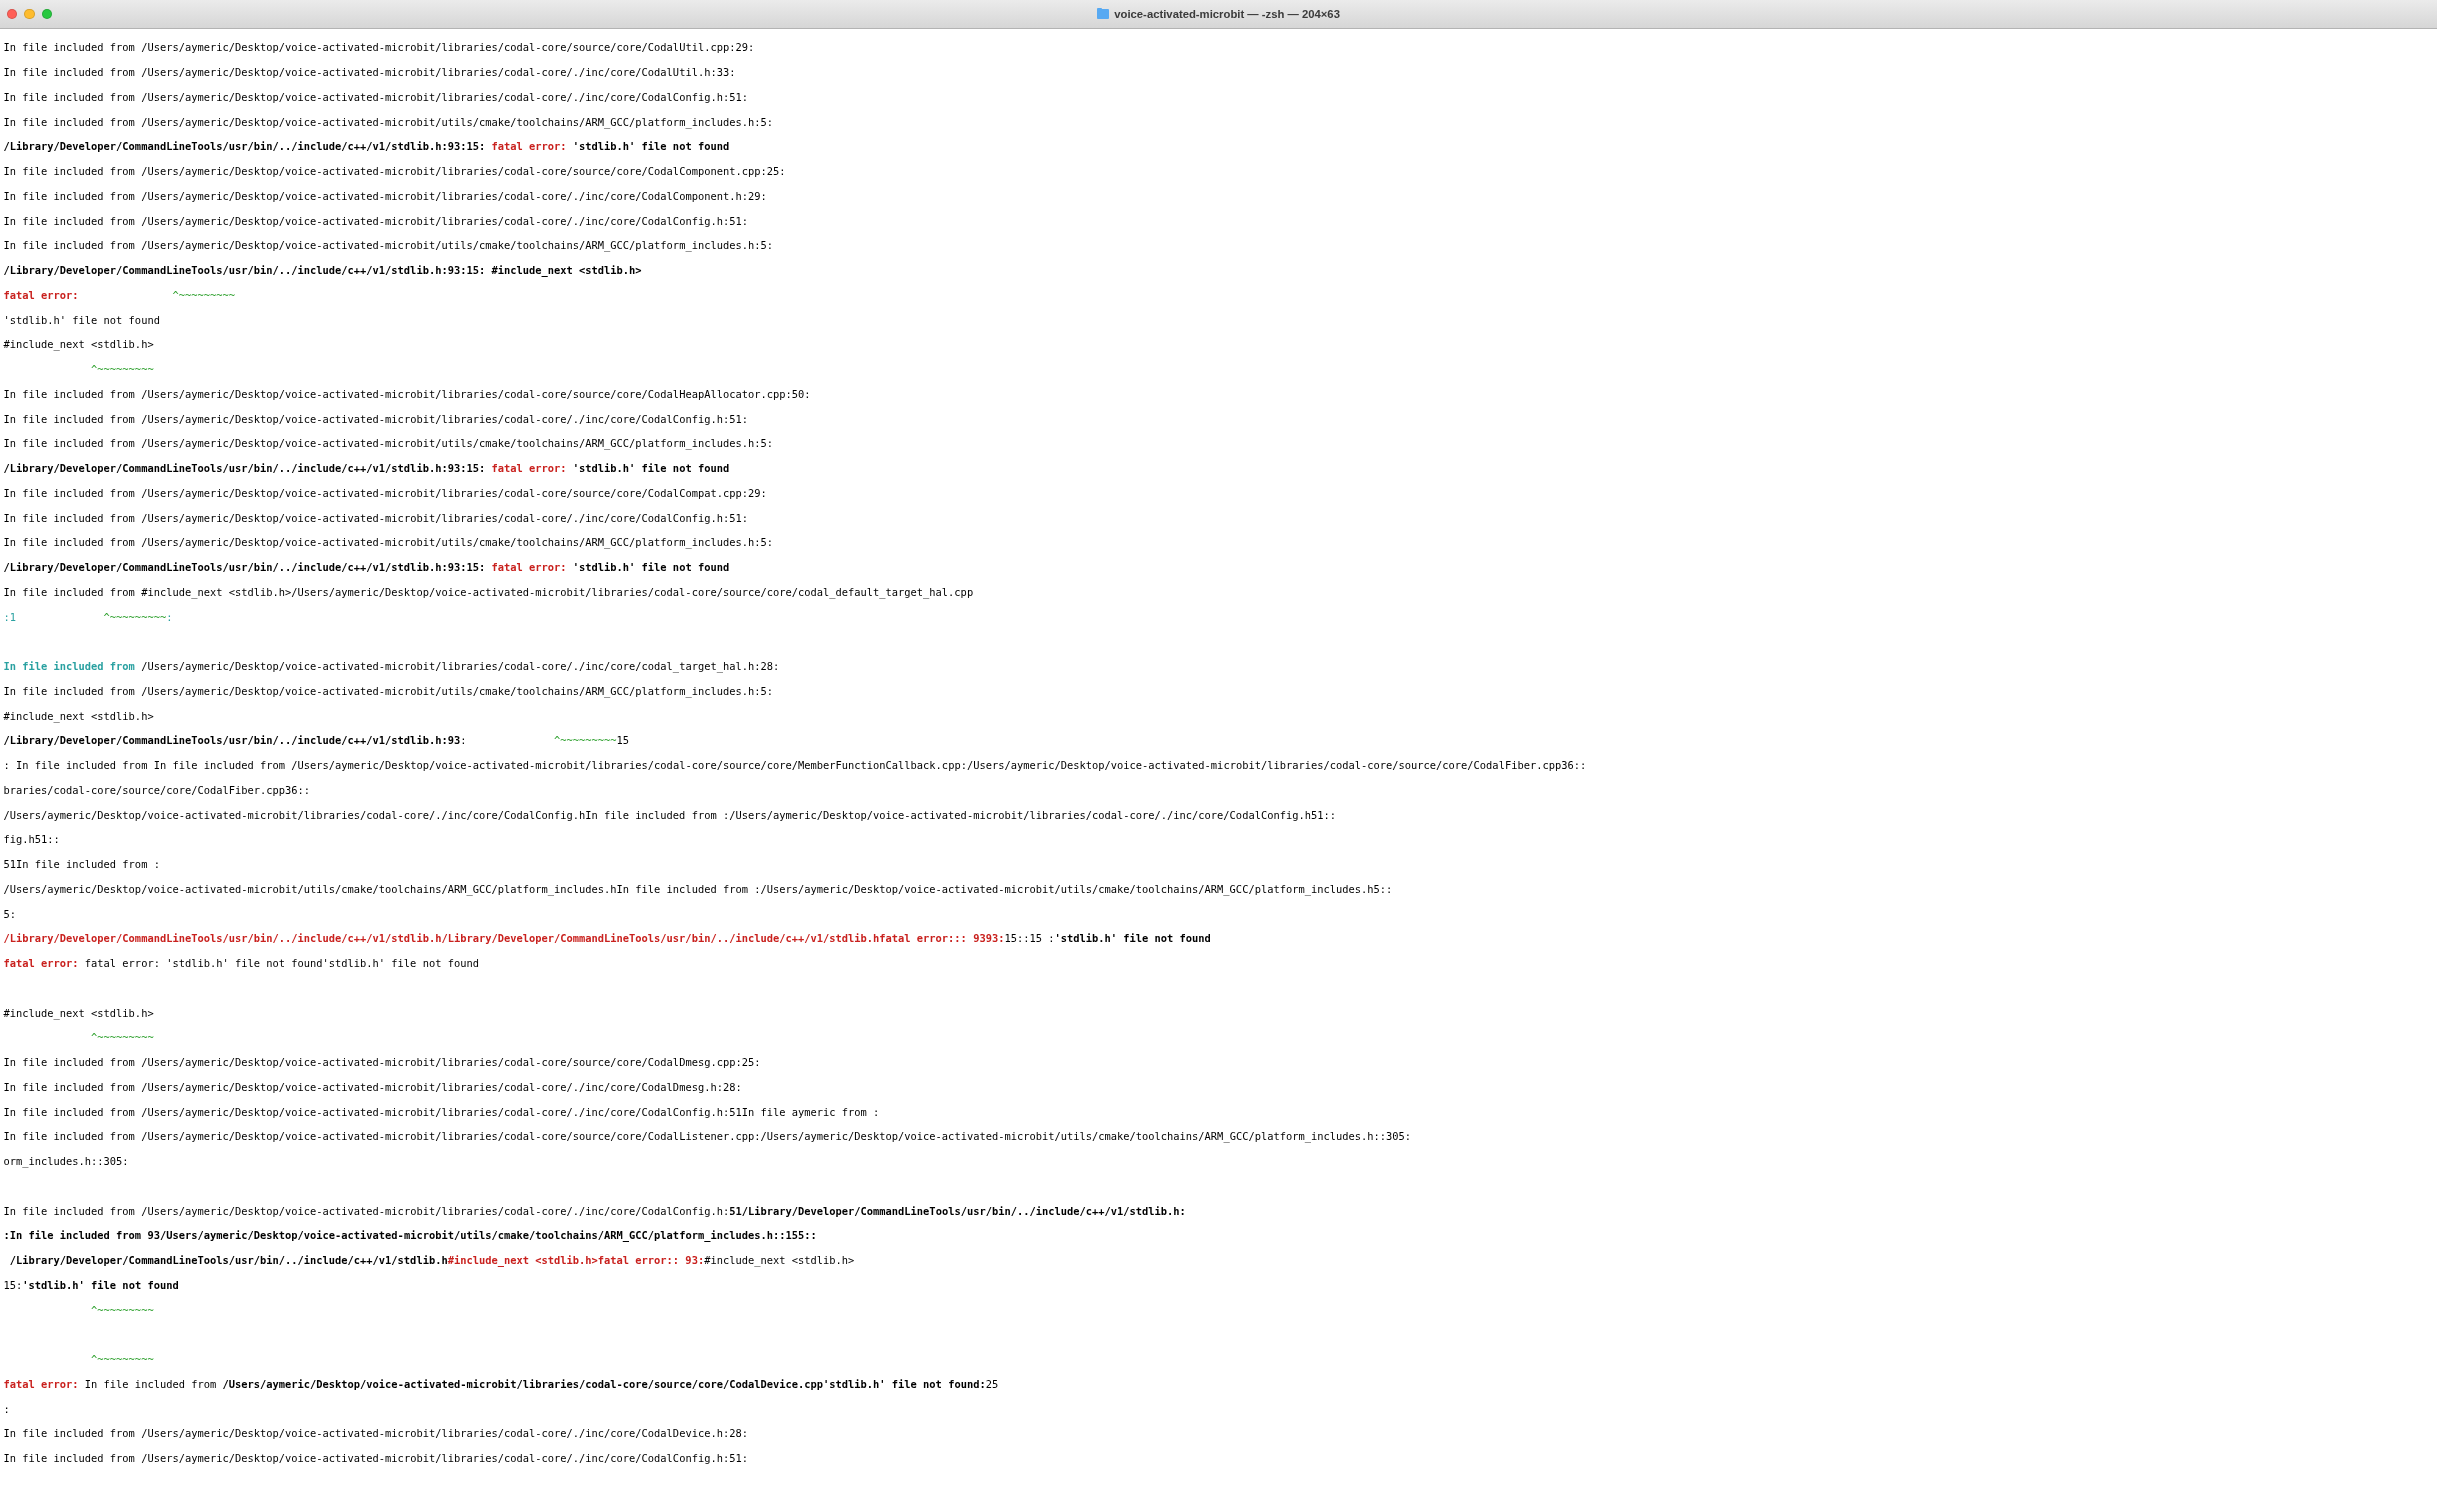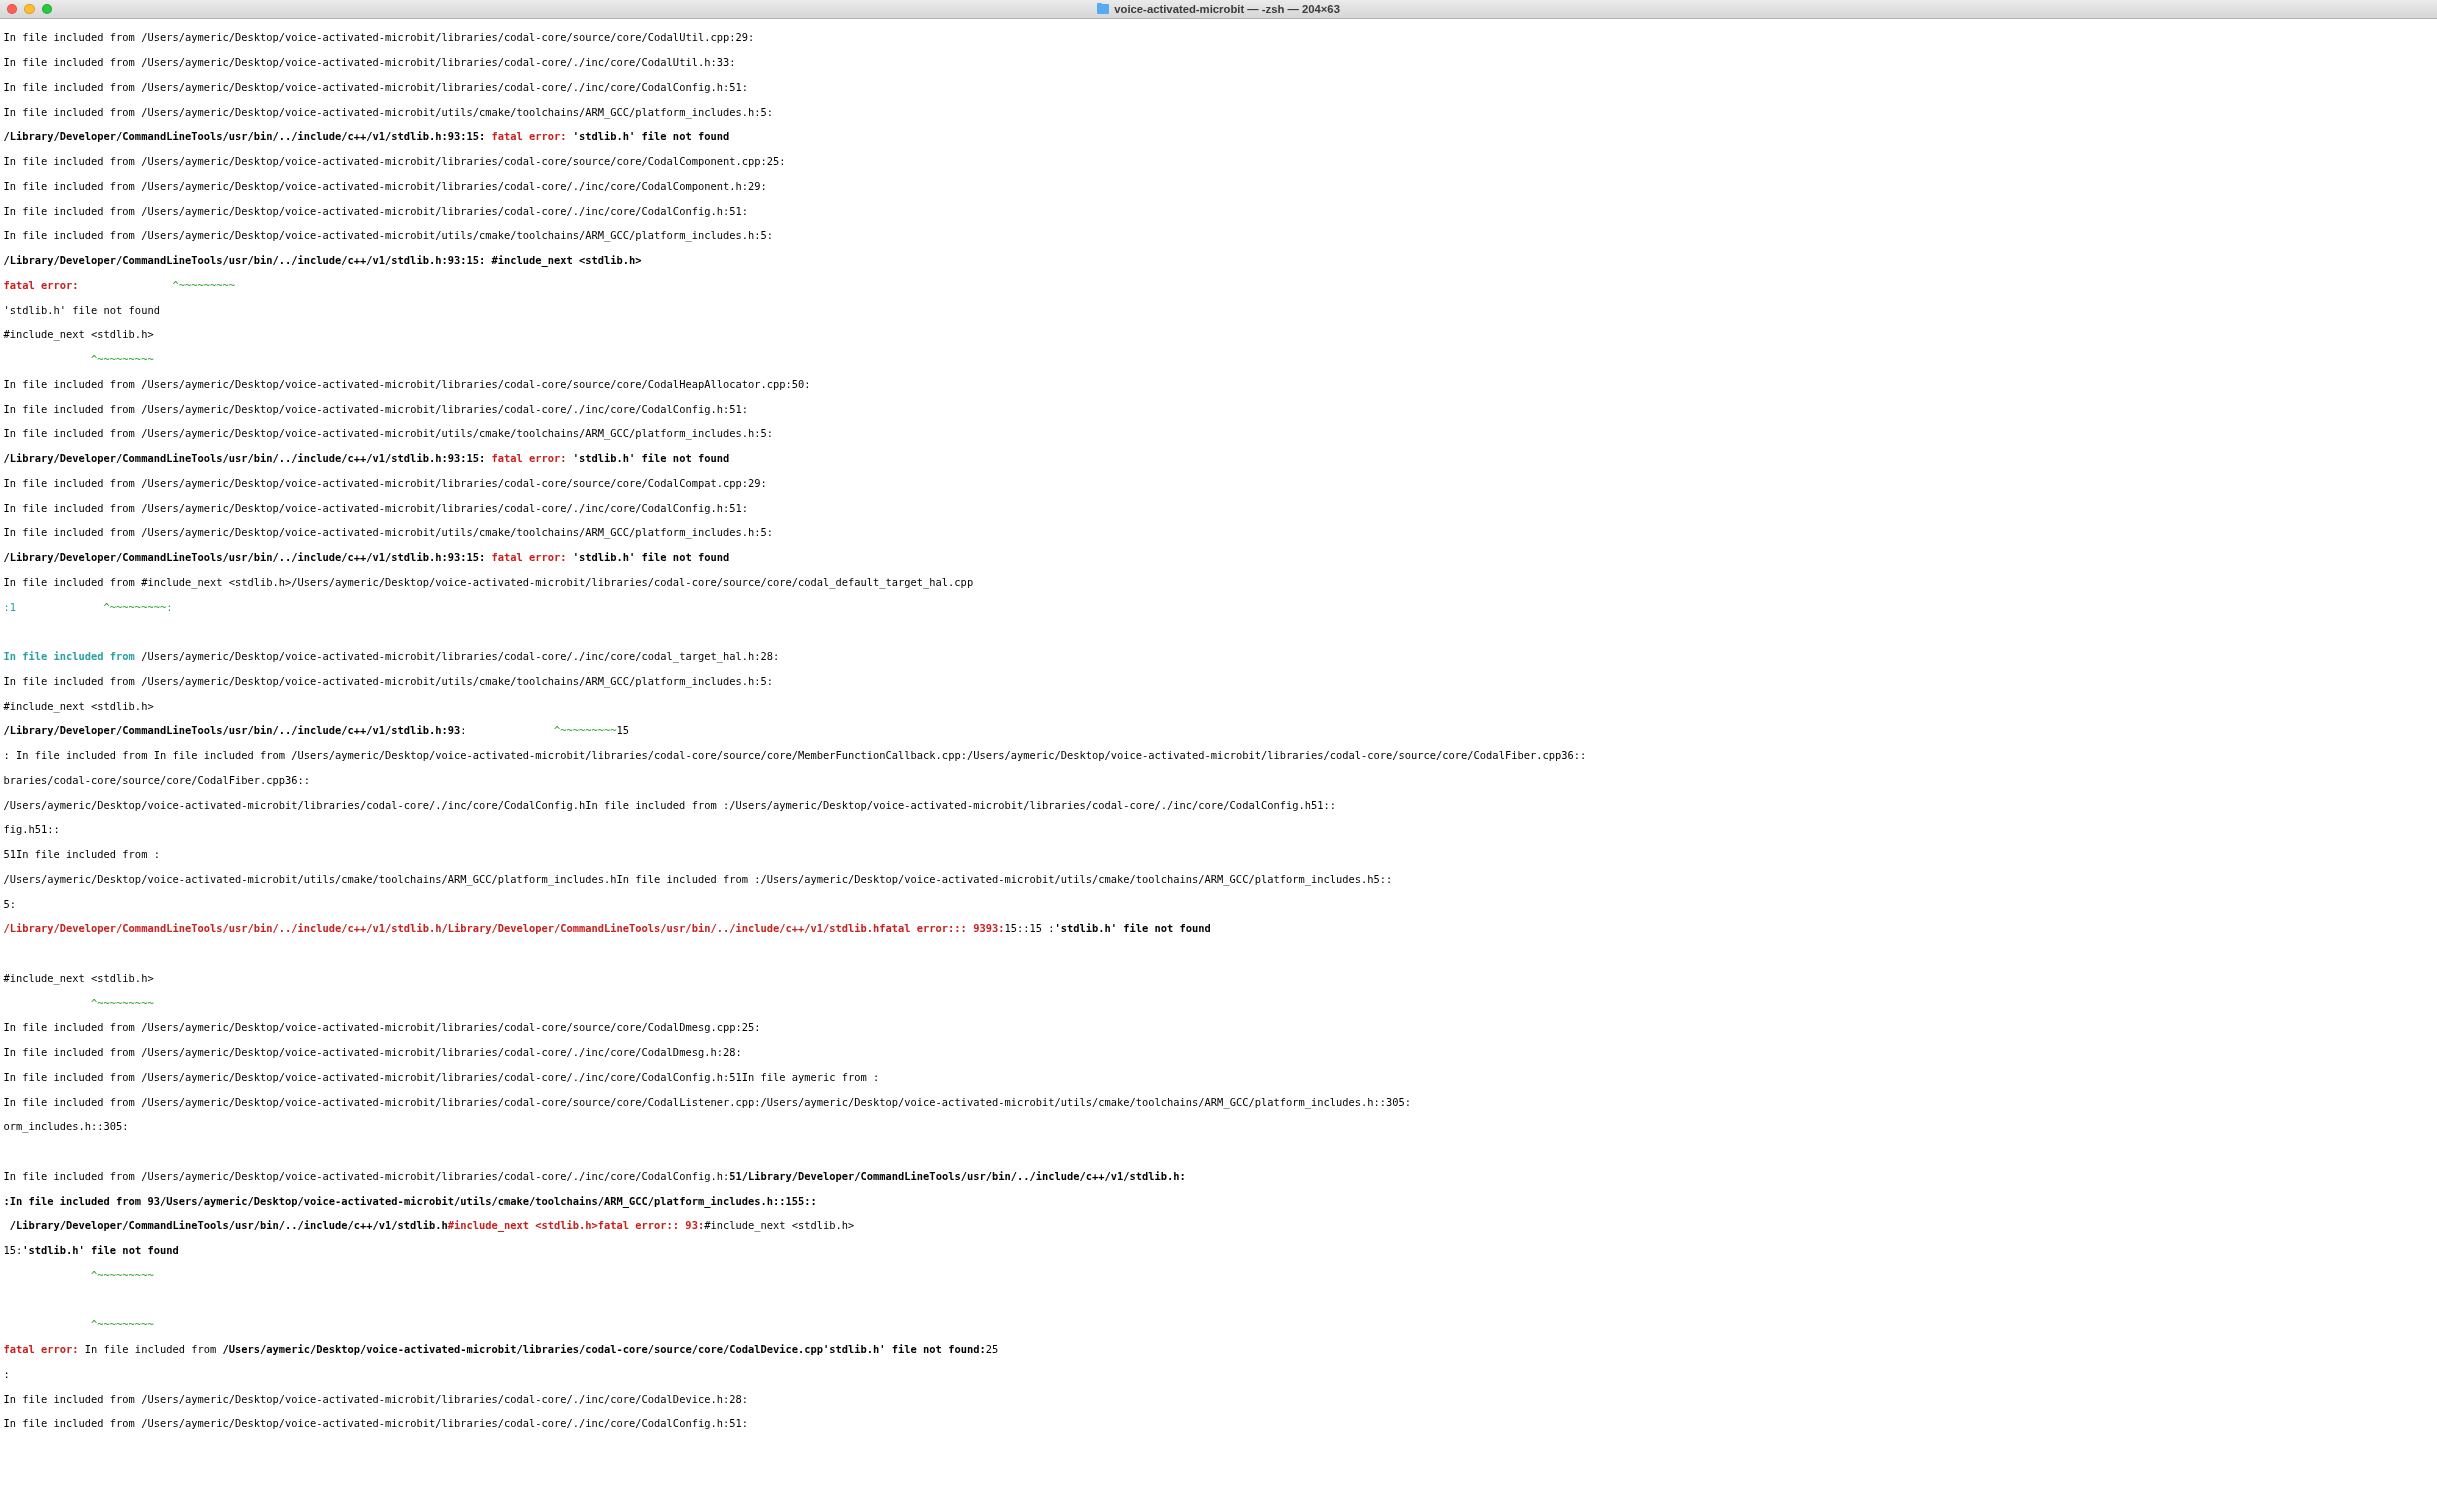--- a/index.html
+++ b/index.html
@@ -4,21 +4,21 @@
 <style>
   * { margin: 0; padding: 0; box-sizing: border-box; }
   body {
     font-family: "SF Mono", "Menlo", "Monaco", monospace;
     font-size: 10.4px;
     background: #ffffff;
     color: #000000;
     overflow-x: hidden;
   }
   .titlebar {
-    height: 19px;
+    height: 29px;
     background: linear-gradient(#ebebeb, #d6d6d6);
     border-bottom: 0.9px solid #b3b3b3;
     display: flex;
     align-items: center;
     padding: 0 7px;
     position: relative;
   }
   .traffic-lights { display: flex; gap: 7px; }
   .light { width: 10.4px; height: 10.4px; border-radius: 50%; border: 0.4px solid rgba(0,0,0,0.15); }
   .light.red { background: #ff5f57; }
@@ -91,20 +91,21 @@
 <span class="ln"><span>#include_next &lt;stdlib.h&gt;</span></span>
 <span class="ln"><span class="bold">/Library/Developer/CommandLineTools/usr/bin/../include/c++/v1/stdlib.h:93</span><span>:</span><span class="green">              ^~~~~~~~~~</span><span>15</span></span>
 <span class="ln"><span>: </span><span>In file included from In file included from </span><span>/Users/aymeric/Desktop/voice-activated-microbit/libraries/codal-core/source/core/MemberFunctionCallback.cpp:/Users/aymeric/Desktop/voice-activated-microbit/libraries/codal-core/source/core/CodalFiber.cpp36::</span></span>
 <span class="ln"><span>braries/codal-core/source/core/CodalFiber.cpp36::</span></span>
 <span class="ln"><span>/Users/aymeric/Desktop/voice-activated-microbit/libraries/codal-core/./inc/core/CodalConfig.hIn file included from :/Users/aymeric/Desktop/voice-activated-microbit/libraries/codal-core/./inc/core/CodalConfig.h51::</span></span>
 <span class="ln"><span>fig.h51::</span></span>
 <span class="ln"><span>51In file included from :</span></span>
 <span class="ln"><span>/Users/aymeric/Desktop/voice-activated-microbit/utils/cmake/toolchains/ARM_GCC/platform_includes.hIn file included from :/Users/aymeric/Desktop/voice-activated-microbit/utils/cmake/toolchains/ARM_GCC/platform_includes.h5::</span></span>
 <span class="ln"><span>5:</span></span>
 <span class="ln"><span class="bold red">/Library/Developer/CommandLineTools/usr/bin/../include/c++/v1/stdlib.h/Library/Developer/CommandLineTools/usr/bin/../include/c++/v1/stdlib.hfatal error::: 9393:</span><span>15::15 :</span><span class="bold">'stdlib.h' file not found</span></span>
+<span class="ln"><span class="bold red">fatal error: </span><span>fatal error: 'stdlib.h' file not found'stdlib.h' file not found</span></span>
 <span class="ln"><span> </span></span>
 <span class="ln"><span>#include_next &lt;stdlib.h&gt;</span></span>
 <span class="ln"><span class="green">              ^~~~~~~~~~</span></span>
 <span class="ln"><span>In file included from </span><span>/Users/aymeric/Desktop/voice-activated-microbit/libraries/codal-core/source/core/CodalDmesg.cpp:25:</span></span>
 <span class="ln"><span>In file included from </span><span>/Users/aymeric/Desktop/voice-activated-microbit/libraries/codal-core/./inc/core/CodalDmesg.h:28:</span></span>
 <span class="ln"><span>In file included from </span><span>/Users/aymeric/Desktop/voice-activated-microbit/libraries/codal-core/./inc/core/CodalConfig.h:51</span><span>In file aymeric from :</span></span>
 <span class="ln"><span>In file included from </span><span>/Users/aymeric/Desktop/voice-activated-microbit/libraries/codal-core/source/core/CodalListener.cpp:/Users/aymeric/Desktop/voice-activated-microbit/utils/cmake/toolchains/ARM_GCC/platform_includes.h::305:</span></span>
 <span class="ln"><span>orm_includes.h::305:</span></span>
 <span class="ln"><span> </span></span>
 <span class="ln"><span>In file included from </span><span>/Users/aymeric/Desktop/voice-activated-microbit/libraries/codal-core/./inc/core/CodalConfig.h:</span><span class="bold">51/Library/Developer/CommandLineTools/usr/bin/../include/c++/v1/stdlib.h:</span></span>

